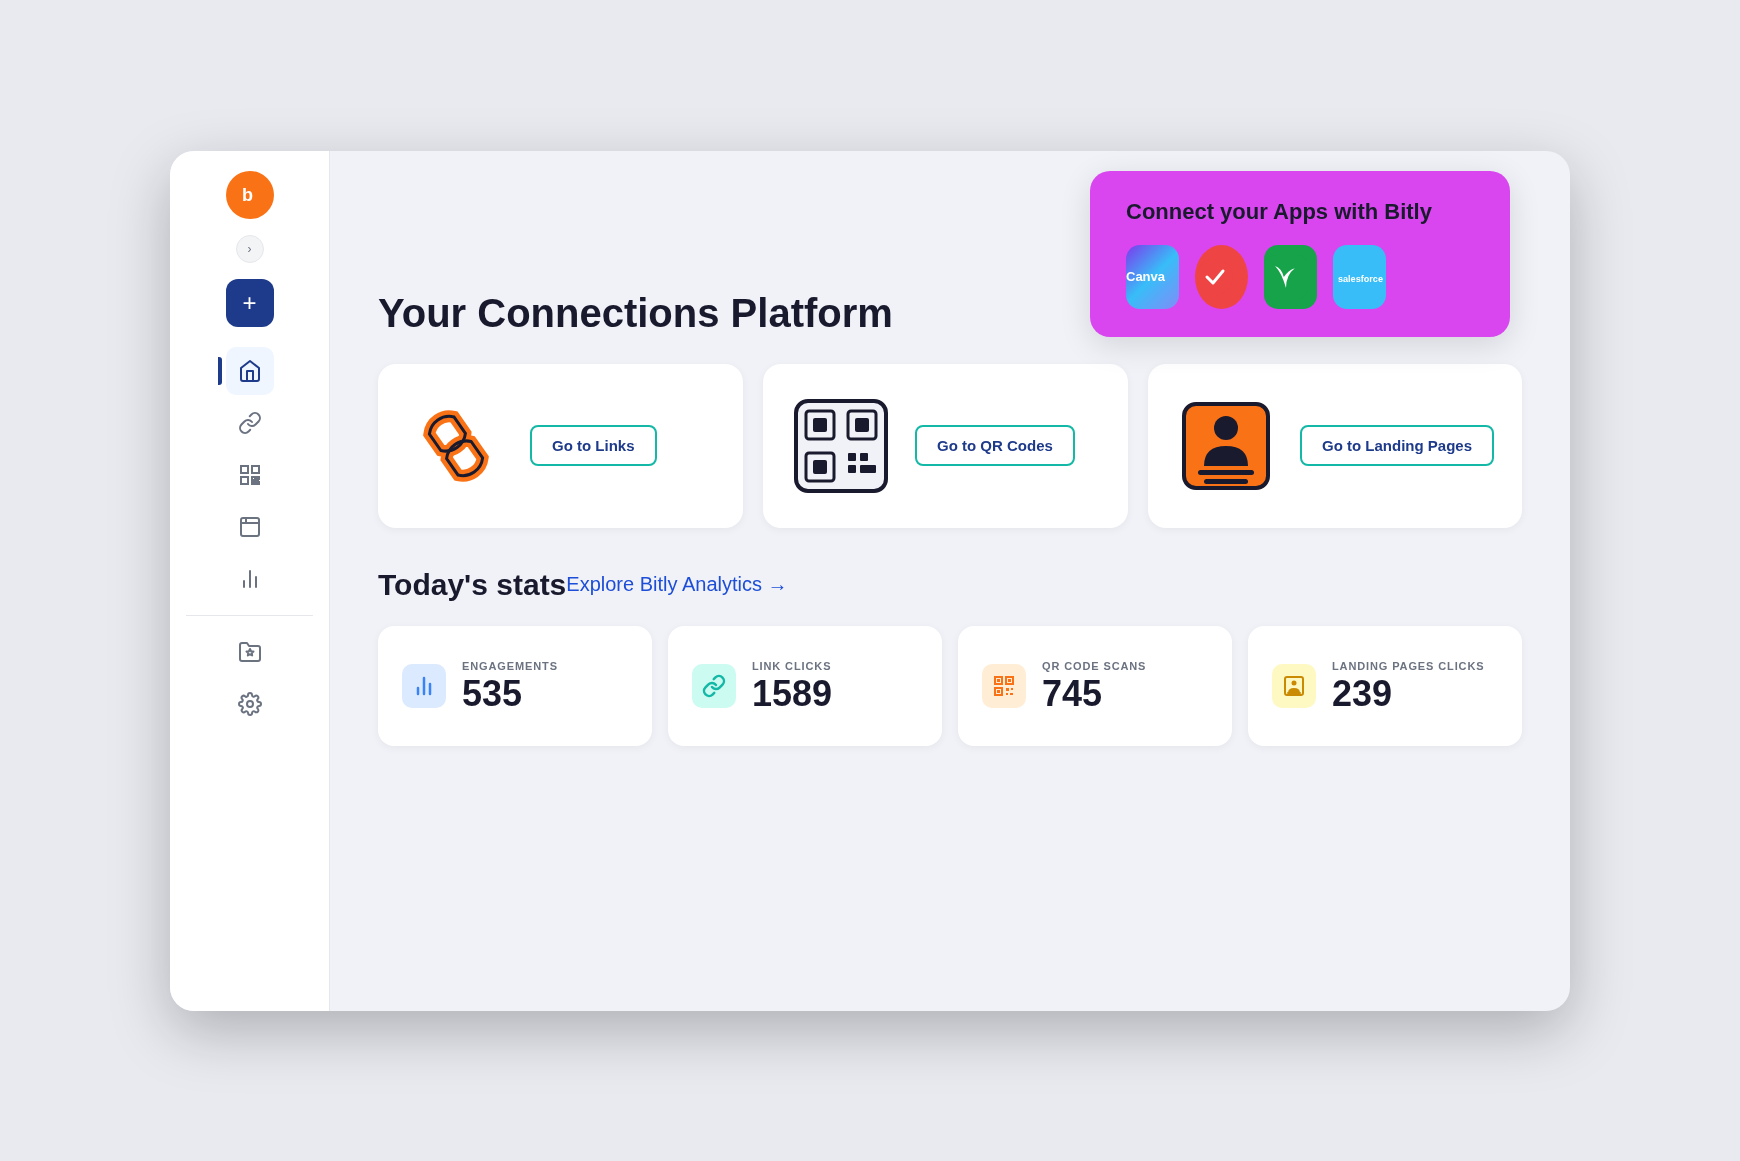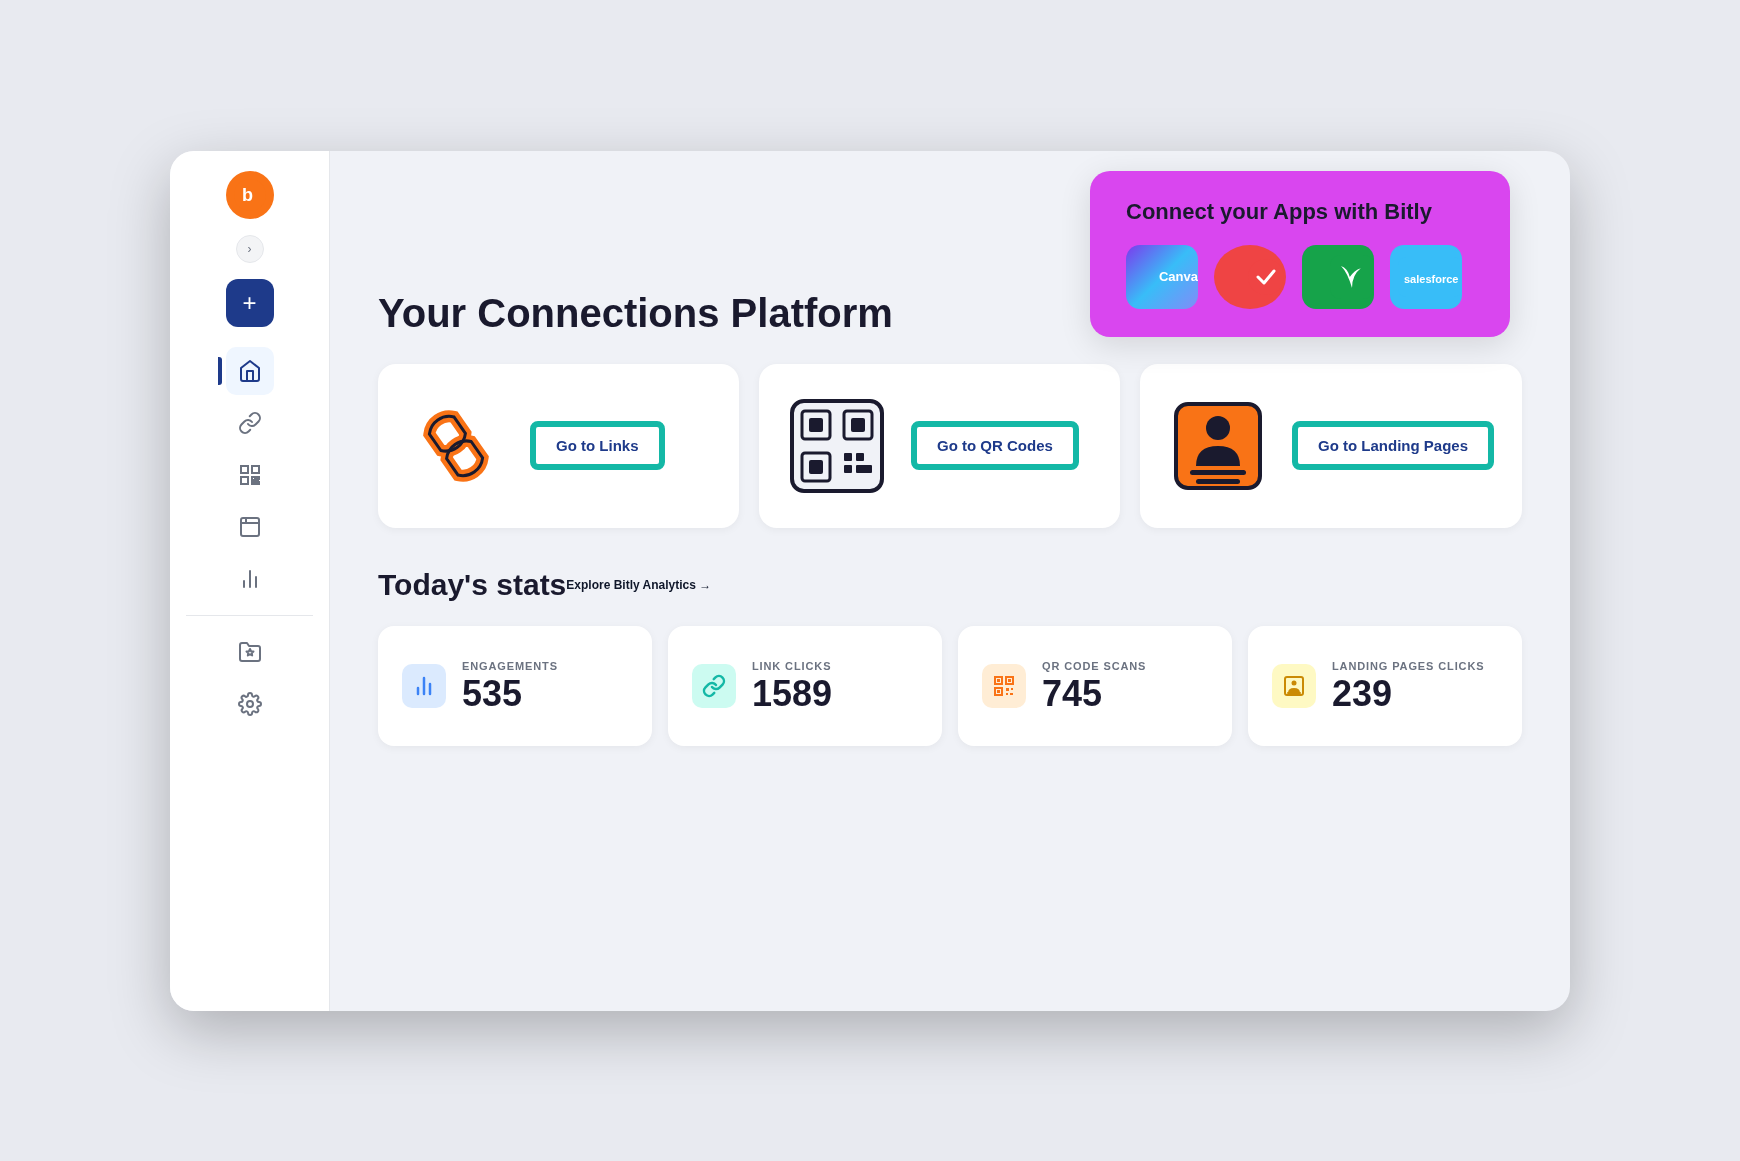--- a/index.html
+++ b/index.html
@@ -161,26 +161,26 @@
       margin-bottom: 20px;
     }
 
     .popup-apps {
       display: flex;
       gap: 16px;
       align-items: center;
     }
 
     .app-icon {
-      width: 72px;
+      width: 53px;
       height: 64px;
       border-radius: 14px;
       display: flex;
       align-items: center;
-      justify-content: flex-end;
+      justify-content: flex-start;
       overflow: hidden;
     }
 
     .app-icon.canva {
       background: linear-gradient(135deg, #7c3aed, #06b6d4, #8b5cf6);
     }
 
     .app-icon.ticktick {
       background: #ef4444;
     }
@@ -224,21 +224,21 @@
     .card-icon-wrapper {
       width: 100px;
       height: 100px;
       flex-shrink: 0;
       display: flex;
       align-items: center;
       justify-content: center;
     }
 
     .nav-button {
-      border: 6px solid #14b8a6;
+      border: 2px solid #14b8a6;
       background: transparent;
       color: #1e3a8a;
       padding: 10px 20px;
       border-radius: 8px;
       font-size: 15px;
       font-weight: 600;
       cursor: pointer;
       white-space: nowrap;
     }
 
@@ -250,23 +250,23 @@
       margin-bottom: 24px;
     }
 
     .stats-title {
       font-size: 30px;
       font-weight: 800;
       color: #1a1a2e;
     }
 
     .stats-link {
-      color: #0f172a;
-      font-size: 12px;
-      font-weight: 700;
+      color: #1d4ed8;
+      font-size: 20px;
+      font-weight: 400;
       text-decoration: none;
       display: flex;
       align-items: center;
       gap: 6px;
       cursor: pointer;
     }
 
     .stats-row {
       display: flex;
       gap: 16px;

